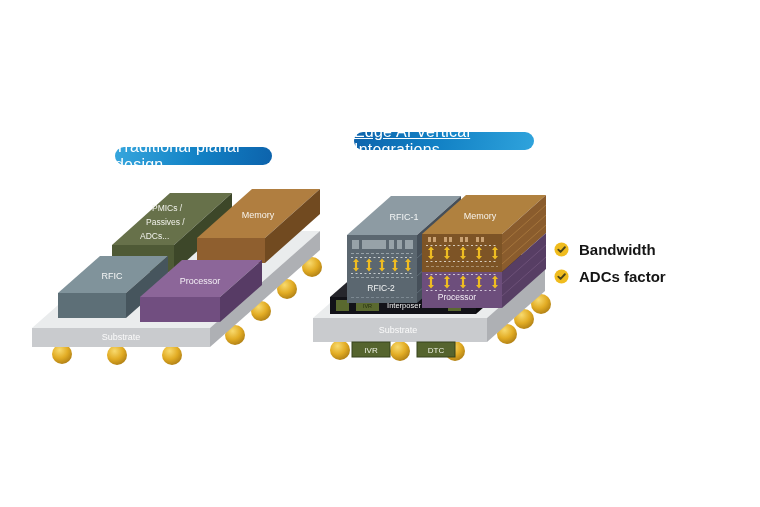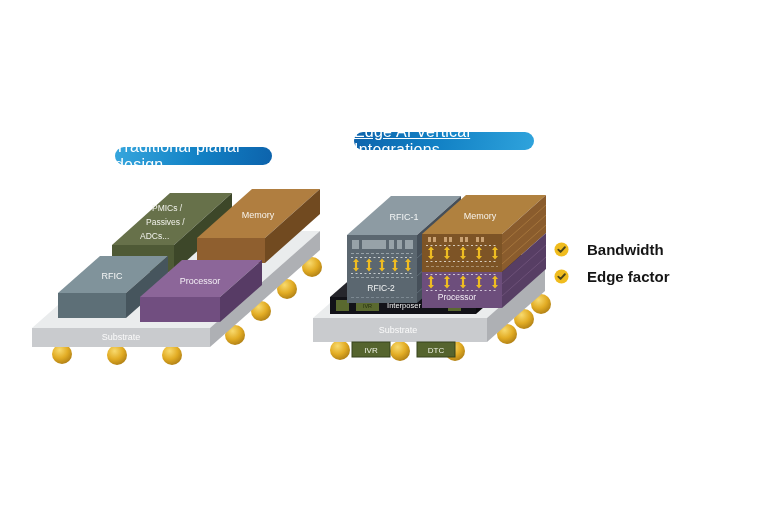--- a/index.html
+++ b/index.html
@@ -11,21 +11,21 @@
     position:absolute;height:18px;border-radius:14px;display:flex;
     align-items:center;justify-content:center;color:#ffffff;
     font-size:16px;letter-spacing:.2px;
   }
   .pill-left{left:115px;top:147px;width:157px;
     background:linear-gradient(100deg,#36a6dd 0%,#1180c4 55%,#0d63ac 100%);}
   .pill-right{left:354px;top:132px;width:180px;
     background:linear-gradient(100deg,#0d63ac 0%,#1180c4 45%,#2fa3dc 100%);text-decoration:underline;}
   .scene{position:absolute;left:0;top:0;width:760px;height:507px;}
   .benefits{position:absolute;left:554px;top:240px;display:flex;flex-direction:column;gap:9px;}
-  .benefit-row{display:flex;align-items:center;gap:18px;height:18px;}
+  .benefit-row{display:flex;align-items:center;gap:10px;height:18px;}
   .benefit-label{font-size:15px;font-weight:bold;color:#151515;white-space:nowrap;}
   .benefit-icon{width:15px;height:15px;flex:0 0 auto;}
   svg text{font-family:"Liberation Sans", sans-serif;}
 </style>
 </head>
 <body>
 
 <div class="stage">
 
   <div class="pill pill-left">
@@ -216,17 +216,17 @@
         <circle cx="8" cy="8" r="7.5" fill="#f0bc1e"></circle>
         <path d="M4.6,8.2 L7,10.6 L11.6,5.6" fill="none" stroke="#4c441a" stroke-width="2" stroke-linecap="round" stroke-linejoin="round"></path>
       </svg>
       <span class="benefit-label">Bandwidth</span>
     </div>
     <div class="benefit-row">
       <svg class="benefit-icon" viewBox="0 0 16 16">
         <circle cx="8" cy="8" r="7.5" fill="#f0bc1e"></circle>
         <path d="M4.6,8.2 L7,10.6 L11.6,5.6" fill="none" stroke="#4c441a" stroke-width="2" stroke-linecap="round" stroke-linejoin="round"></path>
       </svg>
-      <span class="benefit-label">Edge factor</span>
+      <span class="benefit-label">ADCs factor</span>
     </div>
   </div>
 
 </div>
 
 </body></html>

